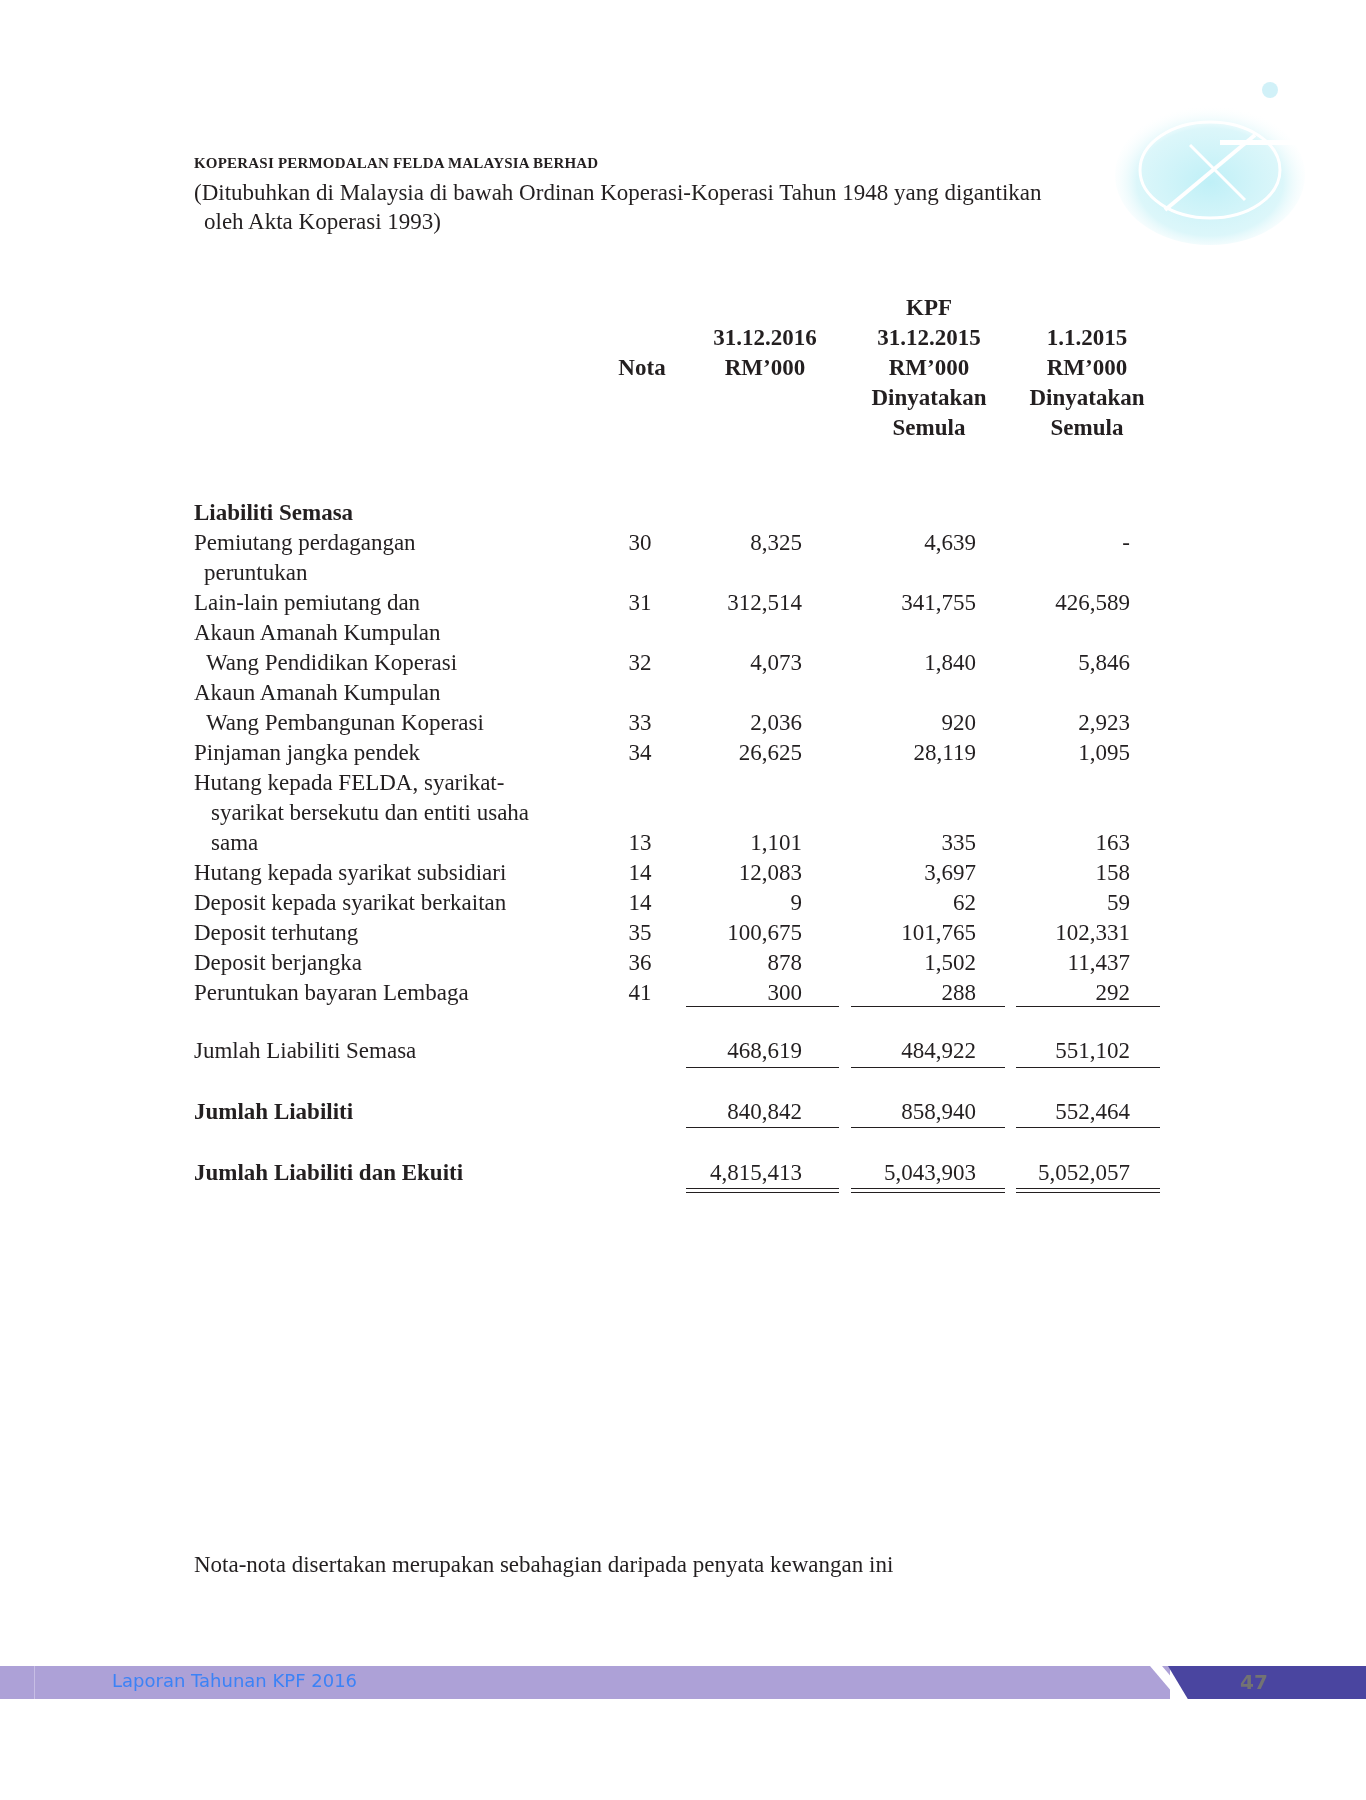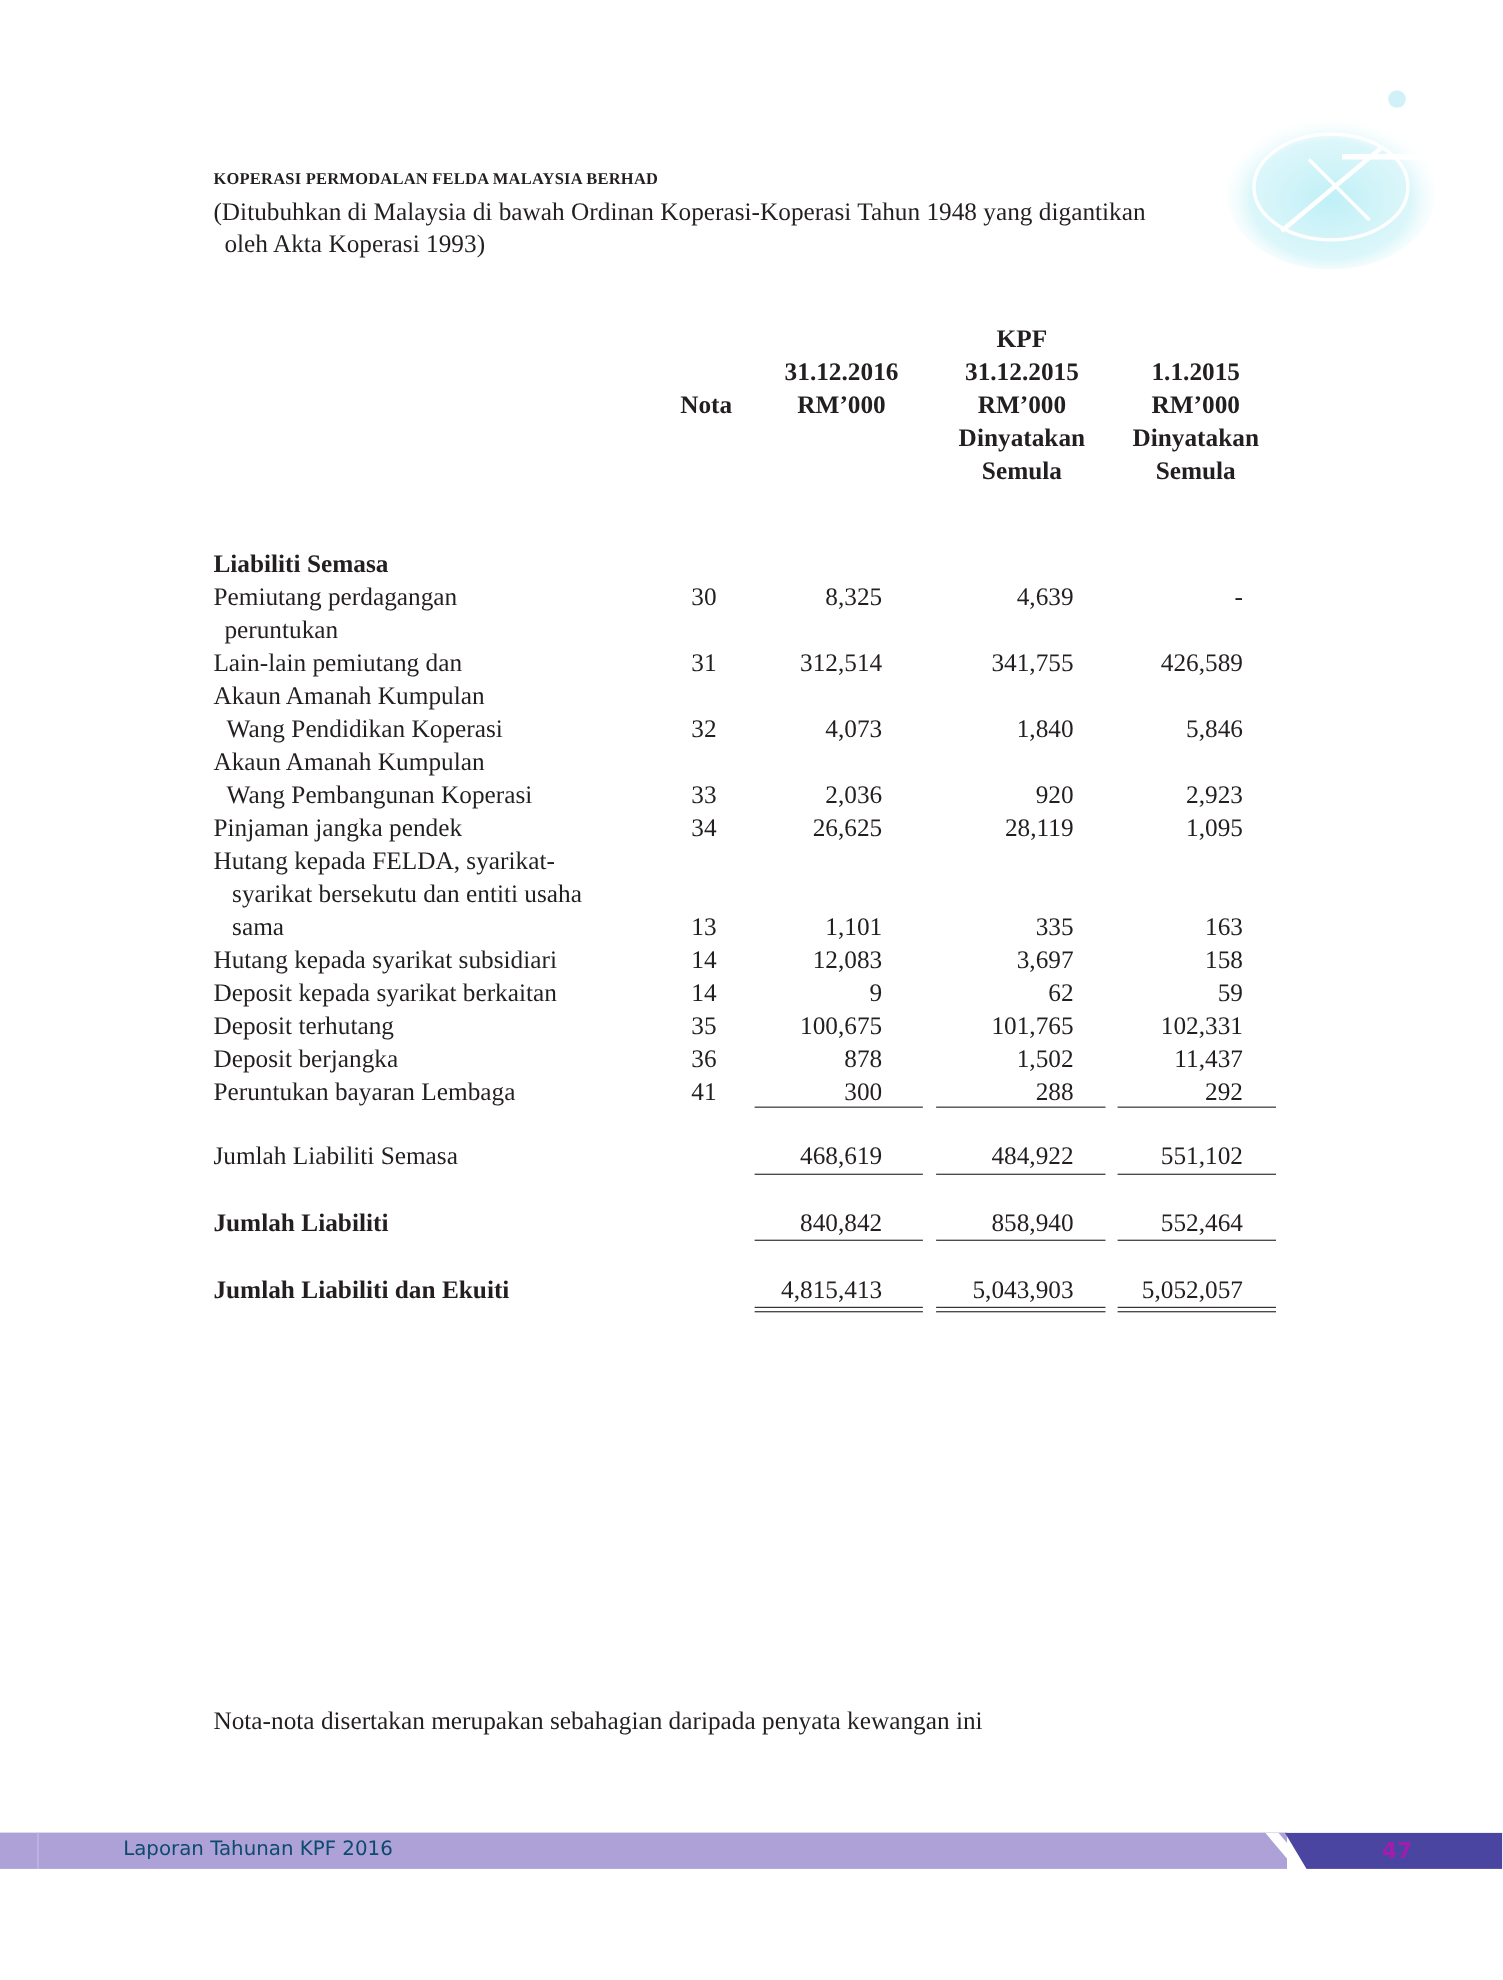--- a/index.html
+++ b/index.html
@@ -46,22 +46,22 @@
 
   .note { position: absolute; left: 194px; top: 1550px; font-size: 23px; line-height: 30px; }
 
   .footer { position: absolute; left: 0; top: 1666px; width: 1366px; height: 33px; }
   .footer .band { position: absolute; left: 0; top: 0; width: 1170px; height: 33px; background: #ada1d7; }
   .footer .band-edge { position: absolute; left: 34px; top: 0; width: 1px; height: 33px; background: #c7bee5; }
   .footer .gap { position: absolute; left: 1150px; top: 0; width: 40px; height: 33px; background: #ffffff;
     clip-path: polygon(0 0, 30% 0, 100% 100%, 70% 100%); }
   .footer .dark { position: absolute; left: 1168px; top: 0; width: 198px; height: 33px; background: #4a45a0;
     clip-path: polygon(0 0, 100% 0, 100% 100%, 10% 100%); }
-  .footer .ftitle { position: absolute; left: 112px; top: 4px; font-family: "DejaVu Sans", sans-serif; font-size: 18px; color: #0c4a6e; }
-  .footer .pnum { position: absolute; left: 1240px; top: 4px; width: 44px; text-align: right; font-family: "DejaVu Sans", sans-serif; font-weight: bold; font-size: 20px; color: #a21caf; }
+  .footer .ftitle { position: absolute; left: 112px; top: 4px; font-family: "DejaVu Sans", sans-serif; font-size: 18px; color: #3b82f6; }
+  .footer .pnum { position: absolute; left: 1240px; top: 4px; width: 44px; text-align: left; font-family: "DejaVu Sans", sans-serif; font-weight: bold; font-size: 20px; color: #737373; }
 </style>
 </head>
 <body>
 
 <svg class="compass" viewBox="0 0 250 210">
   <defs>
     <radialGradient id="cg" cx="50%" cy="55%" r="55%">
       <stop offset="0%" stop-color="#b8eef6" stop-opacity="0.9"></stop>
       <stop offset="70%" stop-color="#cdf3f8" stop-opacity="0.7"></stop>
       <stop offset="100%" stop-color="#ffffff" stop-opacity="0"></stop>

